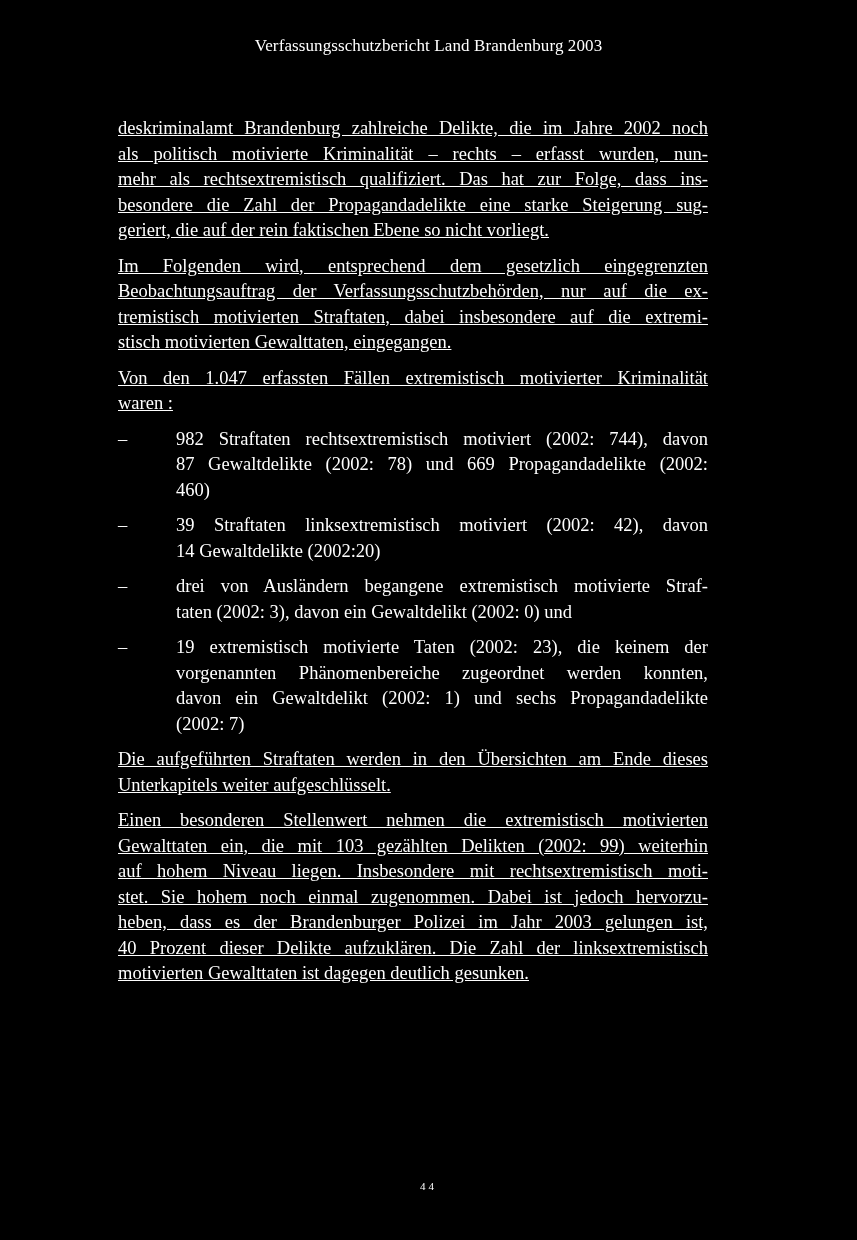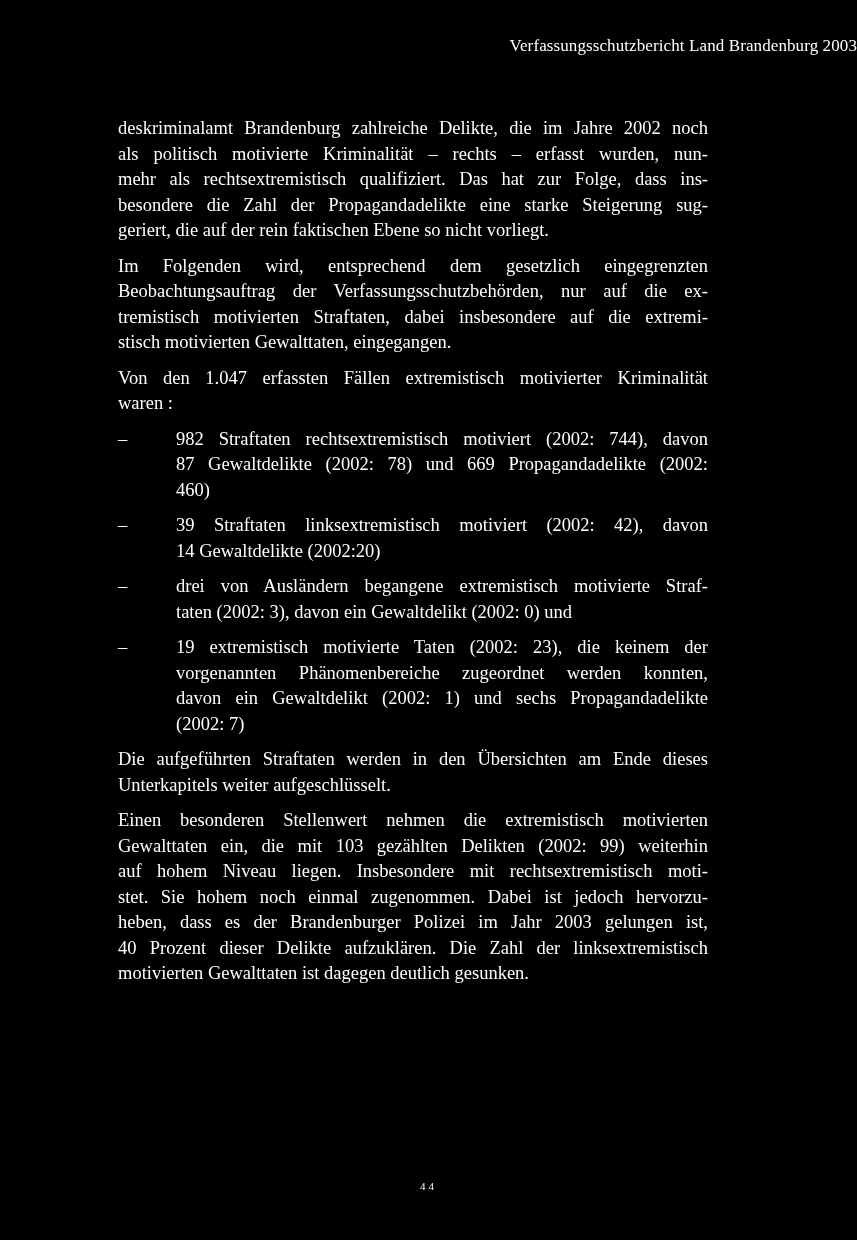--- a/index.html
+++ b/index.html
@@ -3,27 +3,27 @@
 <meta charset="utf-8">
 <style>
   html, body { margin: 0; padding: 0; background: #000; }
   body {
     width: 857px; height: 1240px; position: relative; overflow: hidden;
     color: #ffffff;
     font-family: "Liberation Serif", "DejaVu Serif", serif;
   }
   .header {
     position: absolute; top: 36px; left: 0; width: 857px;
-    text-align: right; font-size: 17px; letter-spacing: 0.1px;
+    text-align: center; font-size: 17px; letter-spacing: 0.1px;
   }
   .content {
     position: absolute; top: 116px; left: 118px; width: 590px;
     font-size: 18.5px; line-height: 25.5px;
   }
-  .para { margin: 0 0 10px 0; text-align: justify; }
+  .para { margin: 0 0 10px 0; text-align: justify; text-decoration: underline; }
   .line { display: block; text-align: justify; text-align-last: justify; height: 25.5px; white-space: nowrap; }
   .line.last { text-align-last: left; }
   .list { margin: 0 0 10px 0; padding: 0; list-style: none; }
   .list-item { position: relative; padding-left: 58px; margin-bottom: 10px; }
   .dash { position: absolute; left: 0; top: 0; width: 20px; }
   .page-number {
     position: absolute; top: 1180px; left: 0; width: 857px; text-align: center;
     font-size: 11px; letter-spacing: 3px;
   }
 </style>

